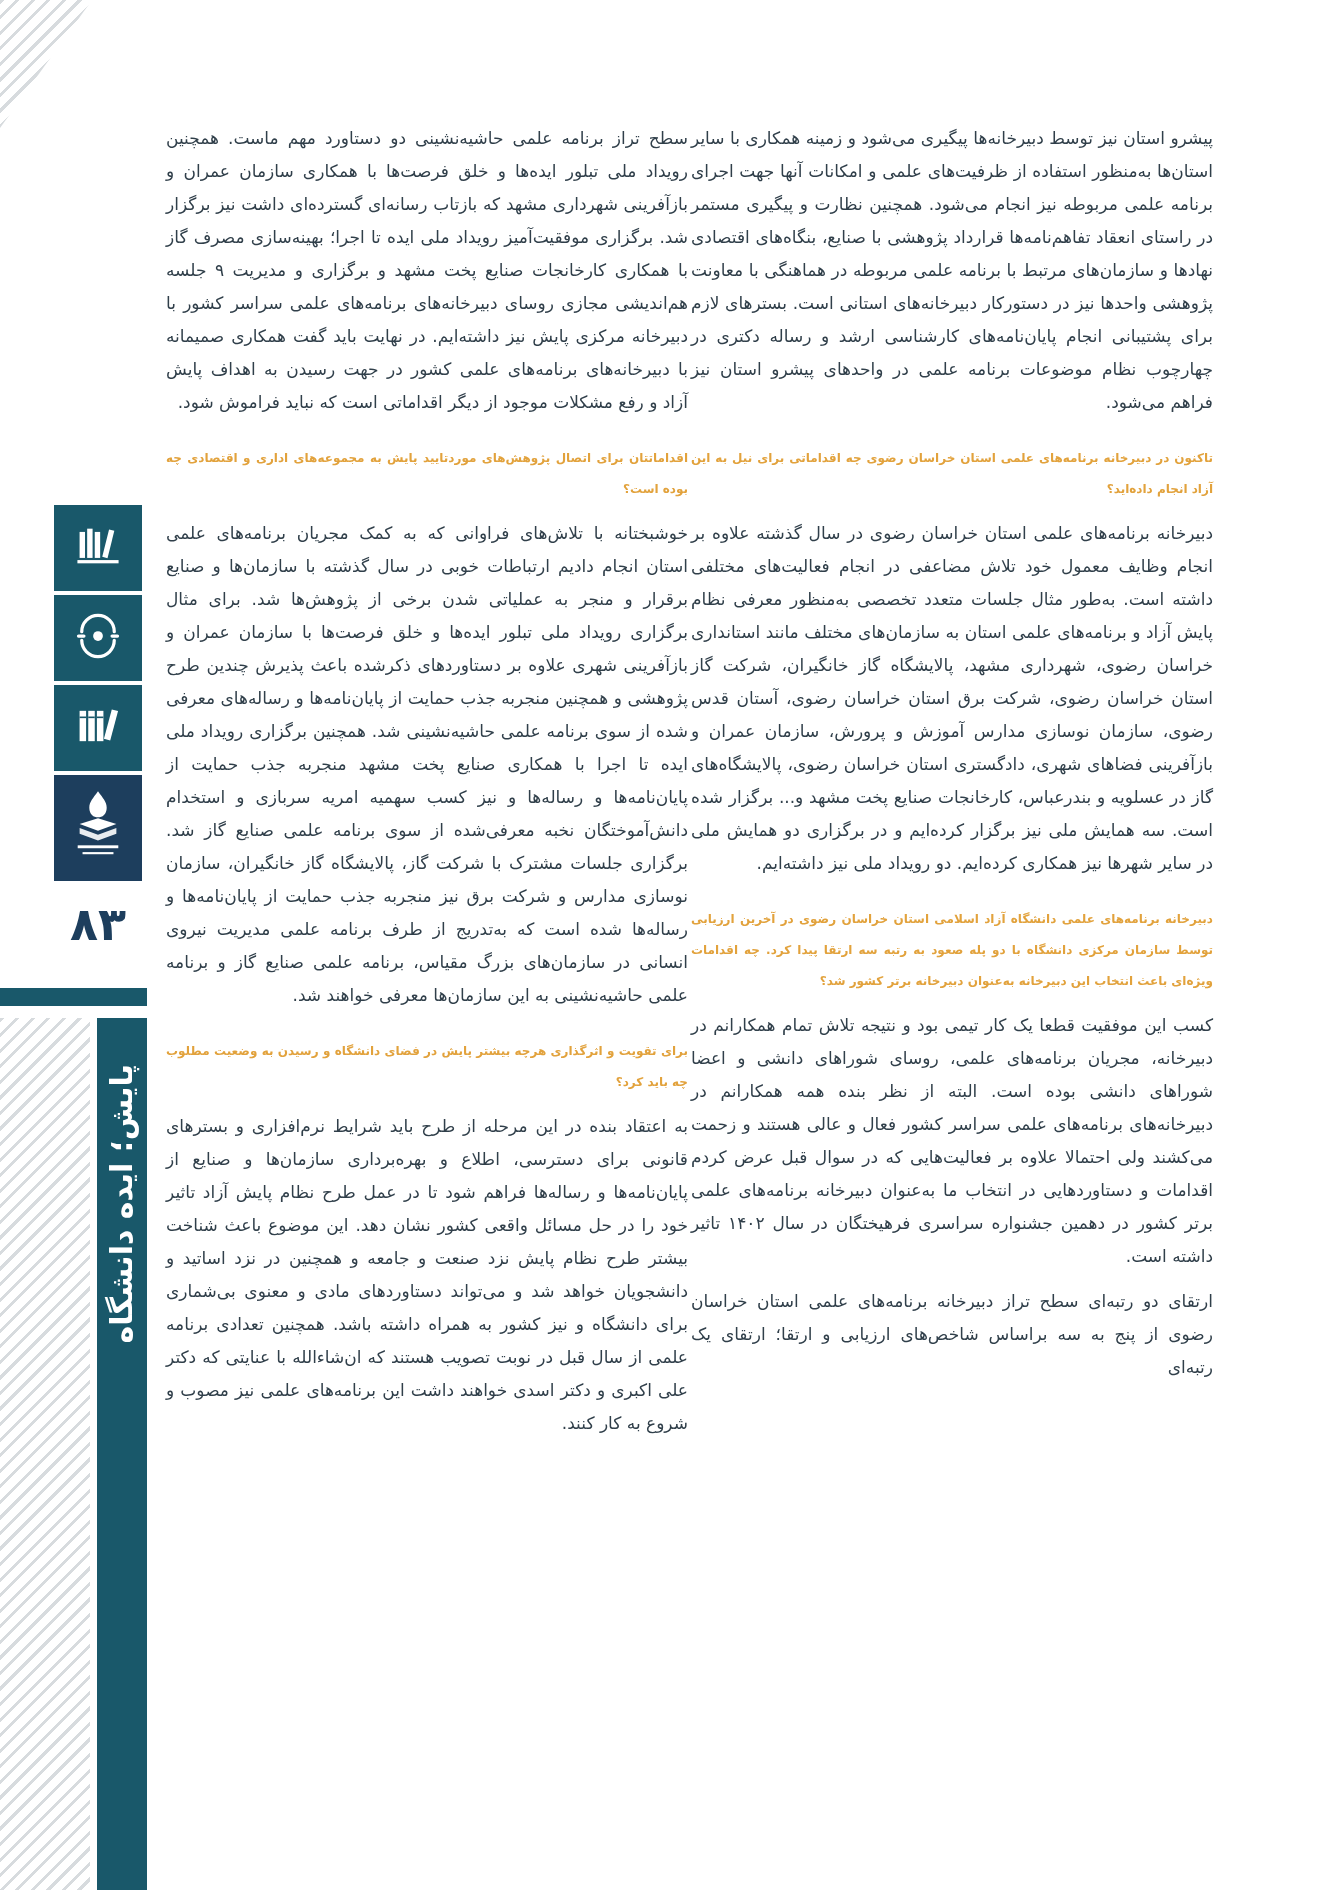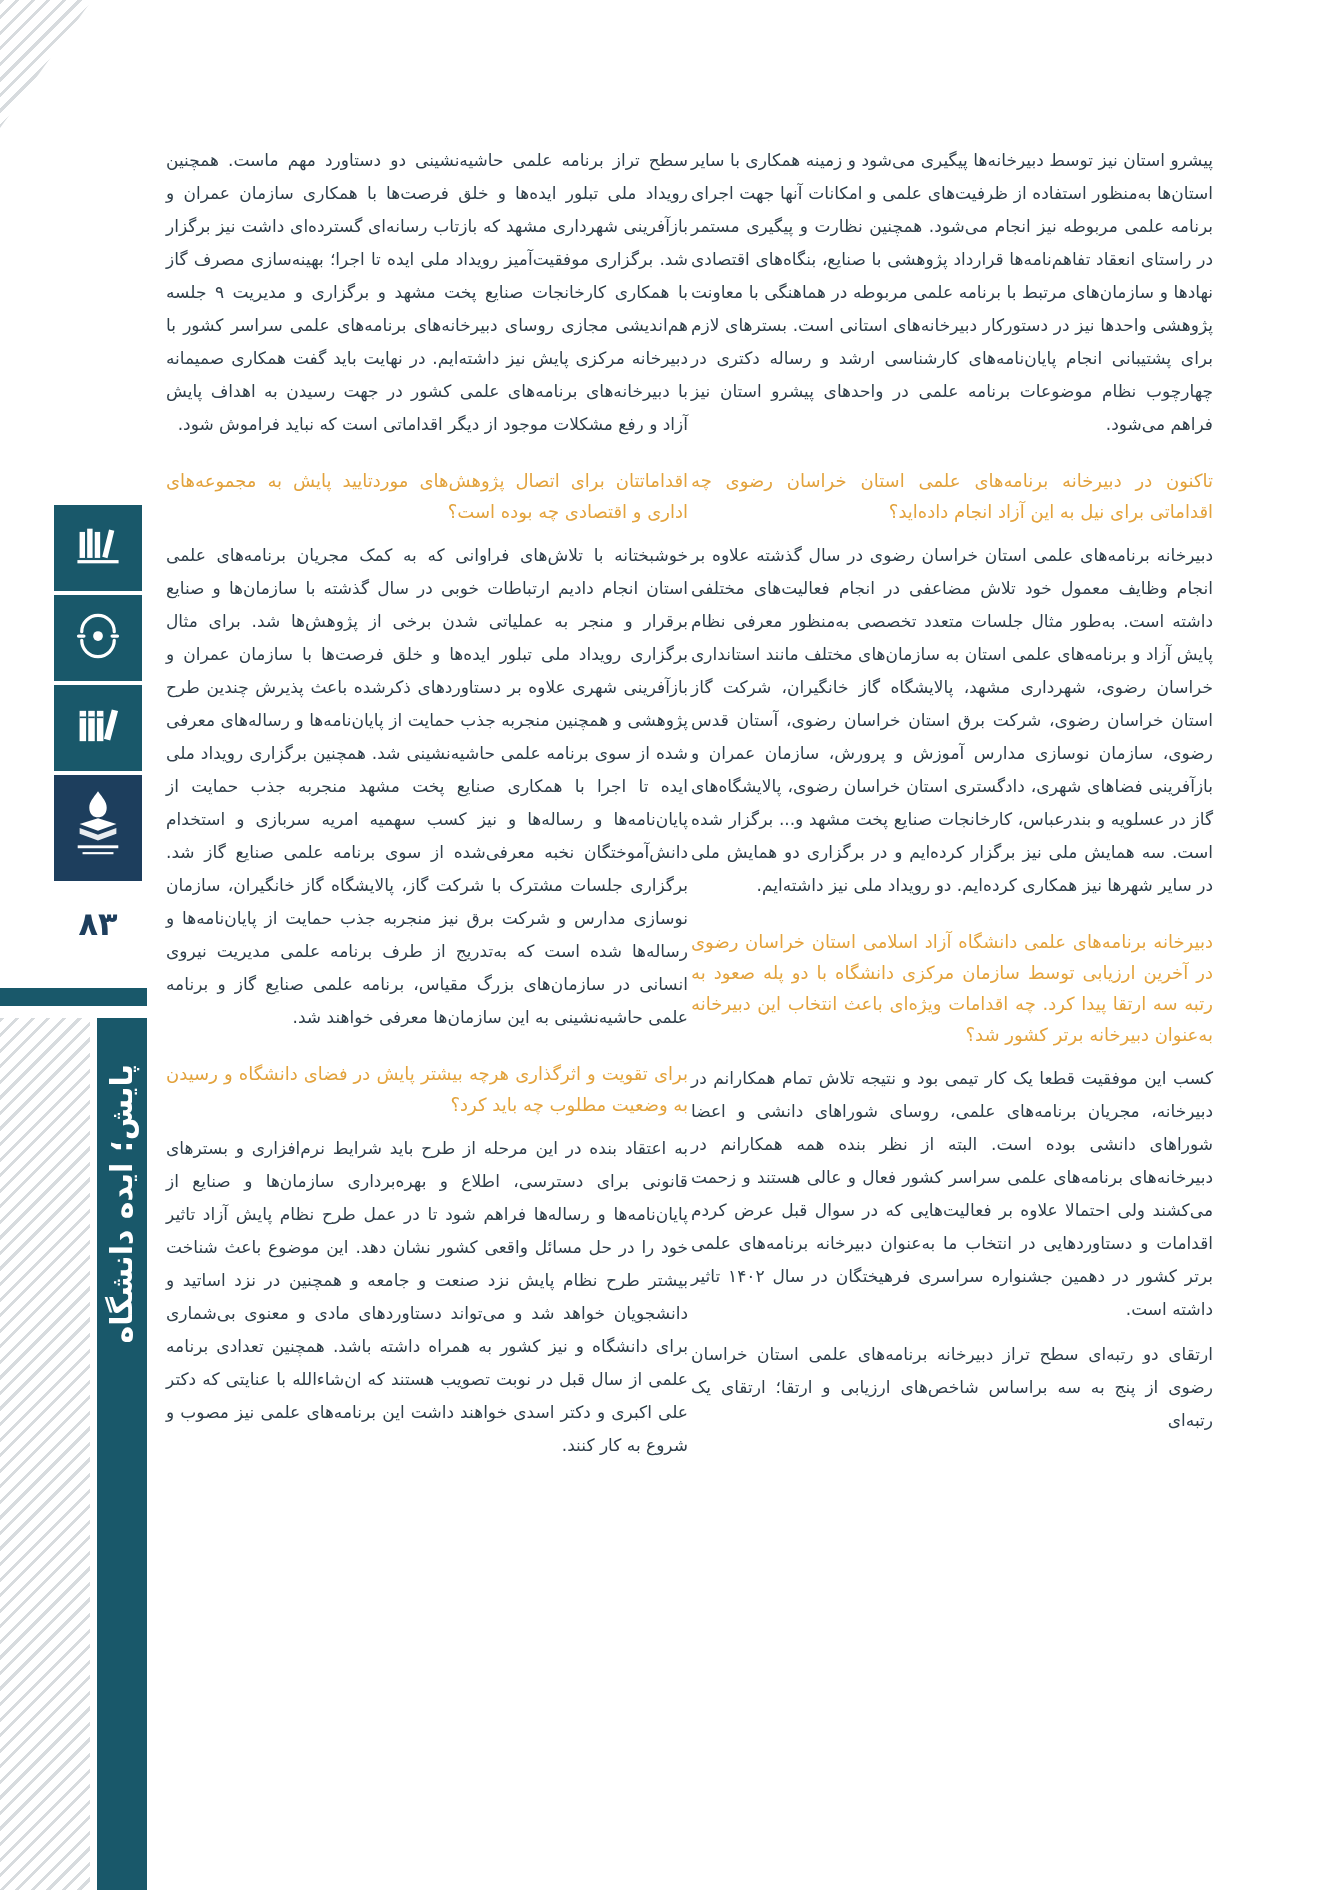--- a/index.html
+++ b/index.html
@@ -41,21 +41,21 @@
   .icon-sq svg{width:52px;height:52px;}
   .logo-sq{
     position:absolute;left:54px;top:775px;width:88px;height:106px;
     background:var(--navy);
     display:flex;align-items:center;justify-content:center;
   }
   .logo-sq svg{width:58px;height:84px;}
   .page-number{
     position:absolute;left:54px;top:893px;width:88px;height:62px;
     color:var(--navy);
-    font-size:32px;font-weight:bold;text-align:center;line-height:62px;
+    font-size:46px;font-weight:bold;text-align:center;line-height:62px;
   }
   .rail-strip{
     position:absolute;left:0;top:988px;width:147px;height:18px;
     background:var(--teal);
   }
   .vbar{
     position:absolute;left:97px;top:1018px;width:50px;height:872px;
     background:var(--teal);
   }
   .vbar-inner{
@@ -65,30 +65,30 @@
     transform:rotate(-90deg);
     color:#ffffff;
     font-size:30px;font-weight:bold;
     direction:rtl;text-align:right;
     padding-right:46px;
     letter-spacing:1px;
     white-space:nowrap;
   }
 
   
-  .col{position:absolute;top:144px;width:522px;}
+  .col{position:absolute;top:122px;width:522px;}
   .col-right{right:126px;}
   .col-left{left:166px;}
   .col p.body{
     font-size:17px;line-height:33px;color:var(--body);
     text-align:justify;margin:0 0 12px 0;
   }
   .col h3.q{
-    font-size:18px;line-height:31px;color:var(--accent);
-    font-weight:normal;text-align:justify;margin:24px 0 12px 0;
+    font-size:12px;line-height:31px;color:var(--accent);
+    font-weight:bold;text-align:justify;margin:24px 0 12px 0;
   }
   .col > :first-child{margin-top:0;}
 </style>
 </head>
 <body>
 
 <div class="page">
 
   <div class="stripes stripes-top"></div>
   <div class="stripes stripes-bottom"></div>

